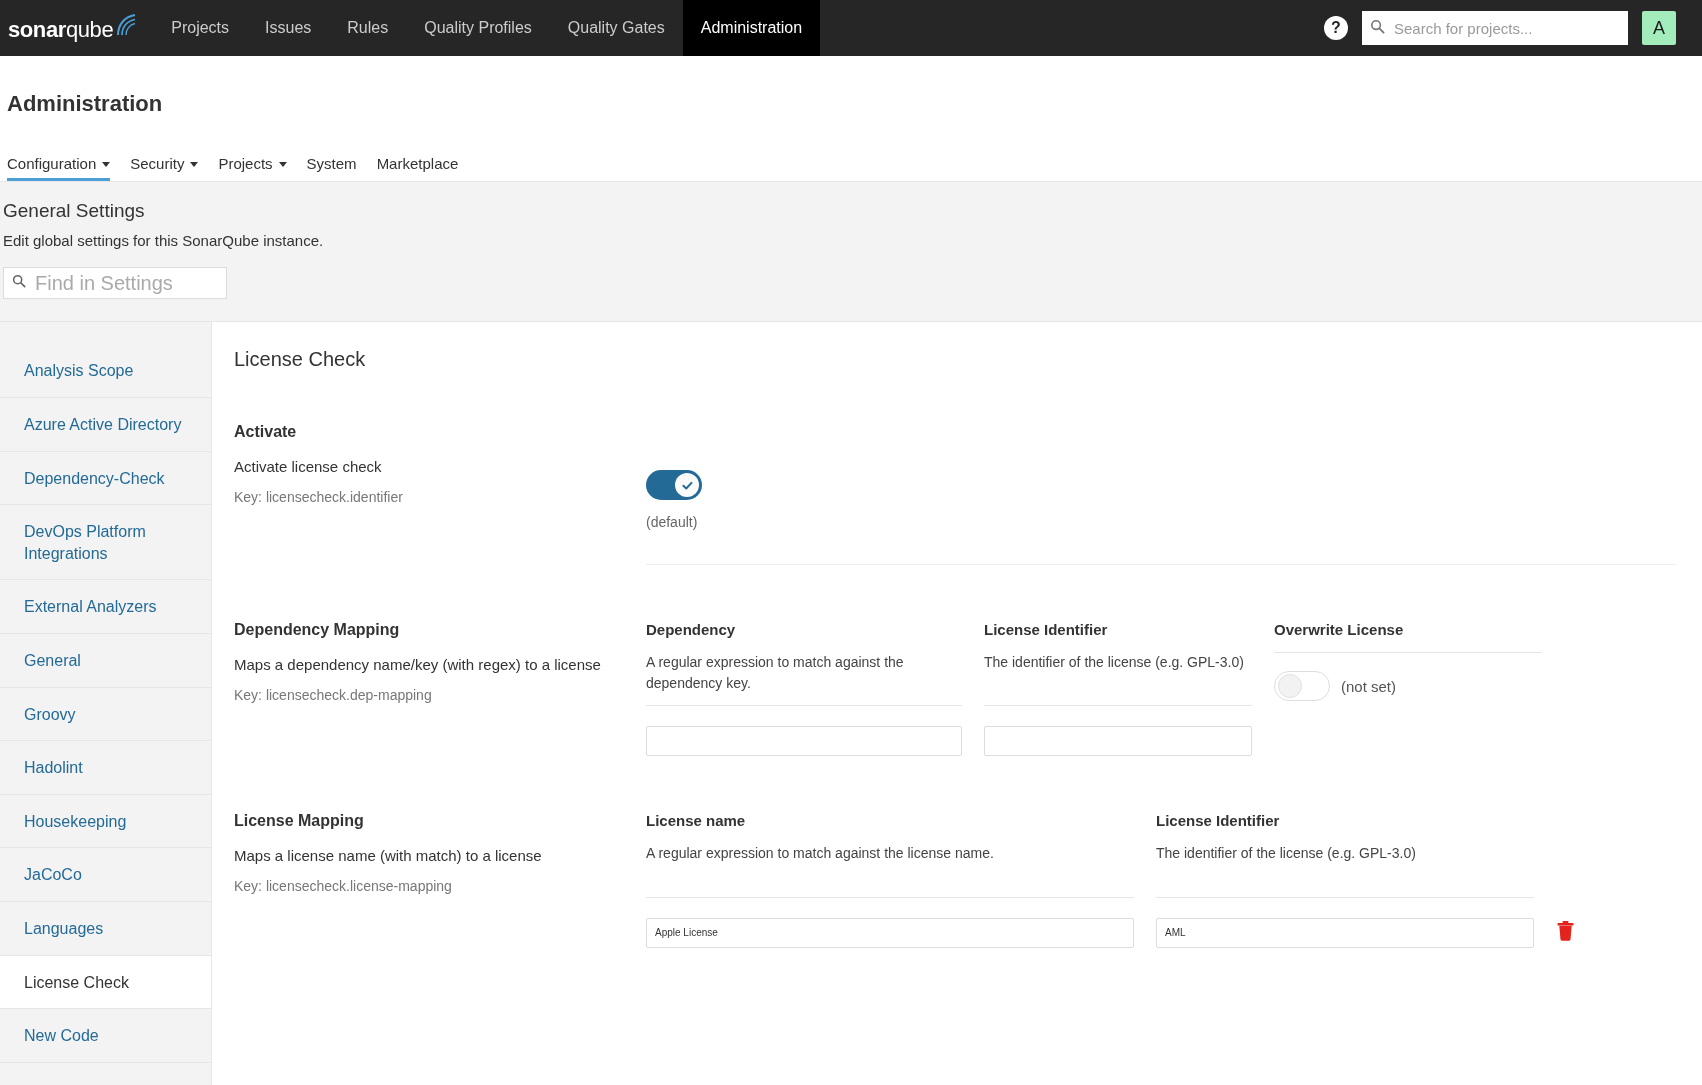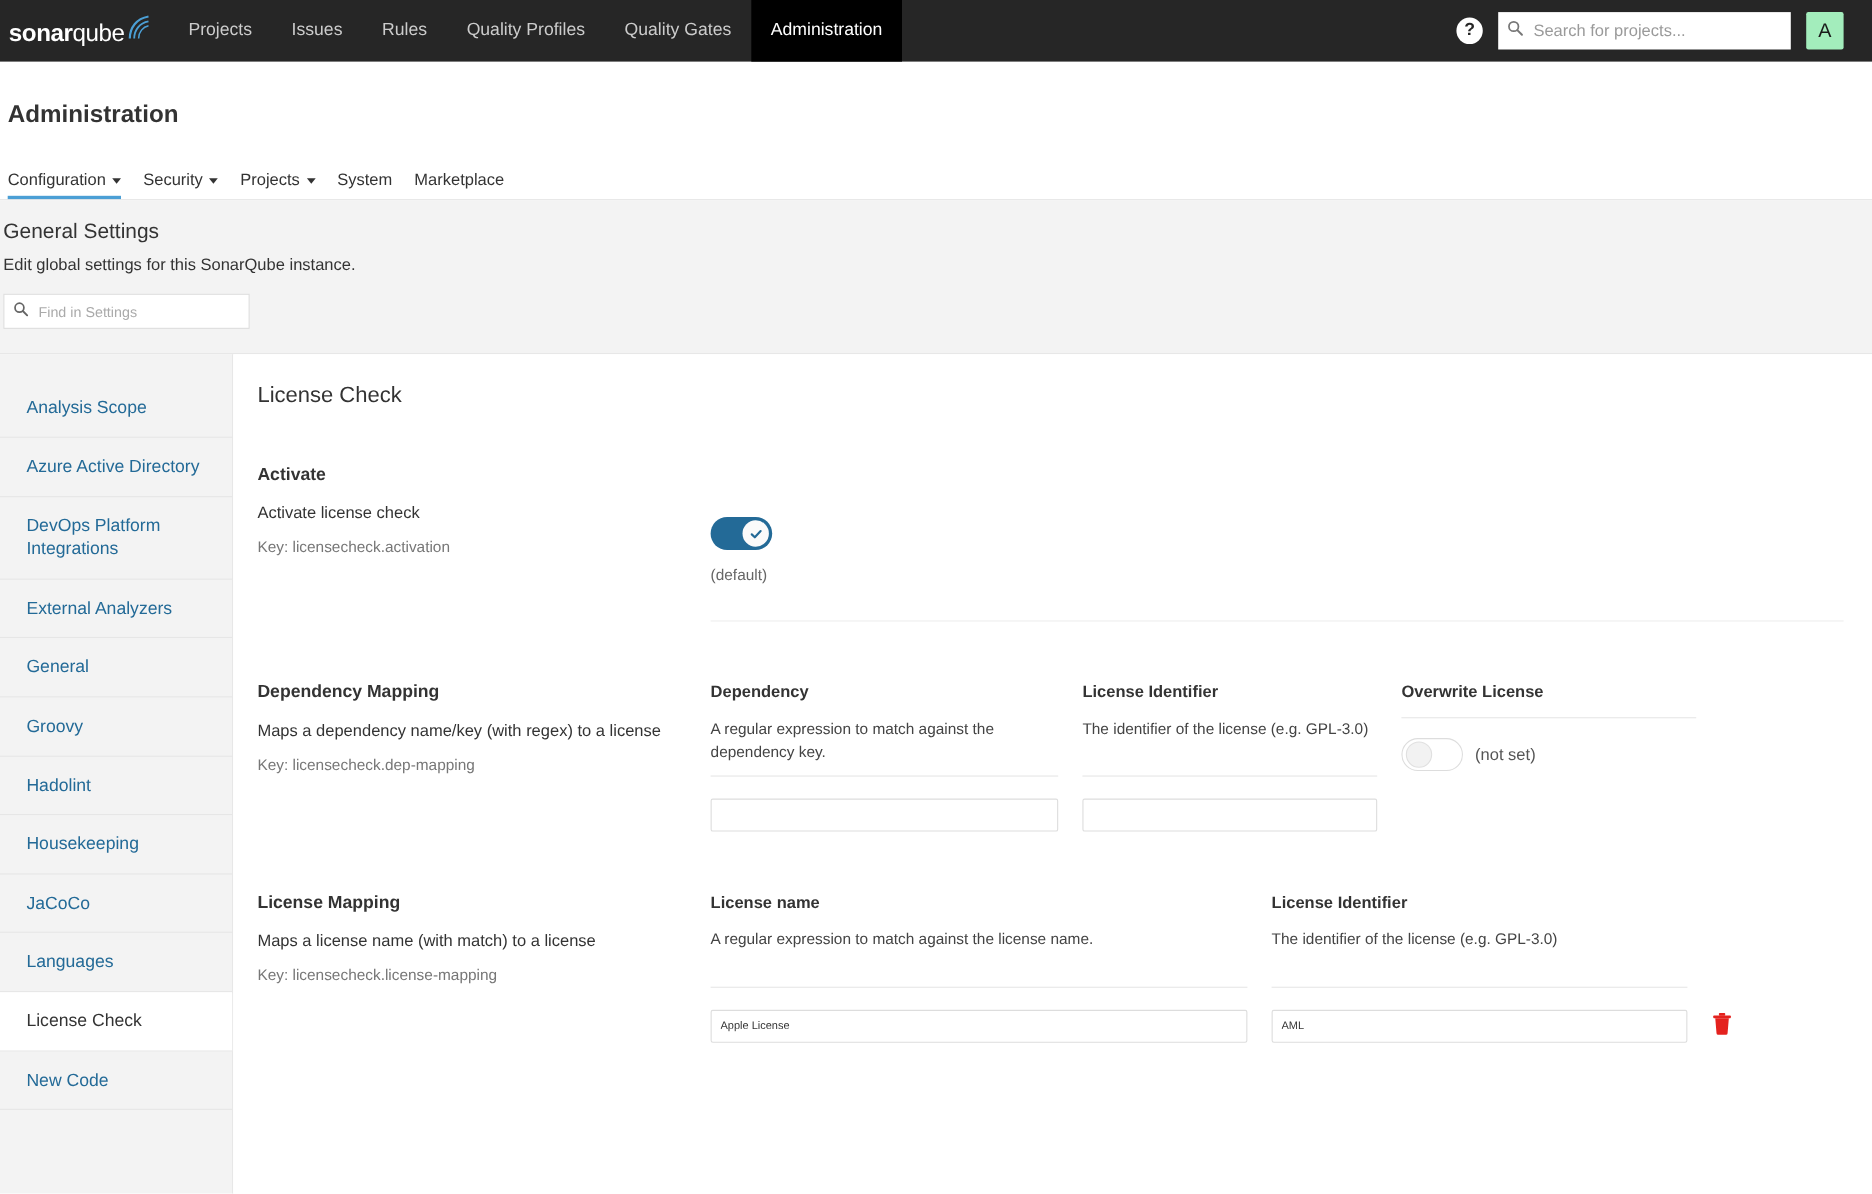--- a/index.html
+++ b/index.html
@@ -160,21 +160,21 @@
   .find-box {
     width: 224px; height: 32px;
     background: #fff;
     border: 1px solid #ddd;
     display: flex; align-items: center;
     padding: 0 8px;
     gap: 7px;
   }
   .find-box input {
     border: 0; outline: 0;
-    font-size: 13px;
+    font-size: 20px;
     font-family: "Liberation Sans", sans-serif;
     width: 100%;
     background: transparent;
     color: #333;
   }
   .find-box input::placeholder { color: #aaa; }
 
   
   .layout {
     display: flex;
@@ -413,40 +413,41 @@
     </span>
     <input type="text" placeholder="Find in Settings" style="">
   </div>
 </div>
 
 <div class="layout">
 
   <nav class="sidebar">
     <div class="side-item">Analysis Scope</div>
     <div class="side-item">Azure Active Directory</div>
+    <div class="side-item">Dependency-Check</div>
     <div class="side-item" style="padding-right:18px;">DevOps Platform Integrations</div>
     <div class="side-item">External Analyzers</div>
     <div class="side-item">General</div>
     <div class="side-item">Groovy</div>
     <div class="side-item">Hadolint</div>
     <div class="side-item">Housekeeping</div>
     <div class="side-item">JaCoCo</div>
     <div class="side-item">Languages</div>
     <div class="side-item active">License Check</div>
     <div class="side-item">New Code</div>
   </nav>
 
   <main class="main">
     <h2 class="main-title">License Check</h2>
 
     <section class="section">
       <div class="section-left">
         <h3 class="section-h">Activate</h3>
         <p class="section-desc">Activate license check</p>
-        <p class="section-key">Key: licensecheck.activation</p>
+        <p class="section-key">Key: licensecheck.identifier</p>
       </div>
       <div class="section-right">
         <div style="height:47px;"></div>
         <div class="toggle">
           <span class="knob">
             <svg class="check-mark" viewBox="0 0 14 14">
               <path d="M2.6 7.3 L5.6 10.2 L11.3 4.1" stroke="#236a97" stroke-width="2.1" fill="none" stroke-linecap="round" stroke-linejoin="round"></path>
             </svg>
           </span>
         </div>

